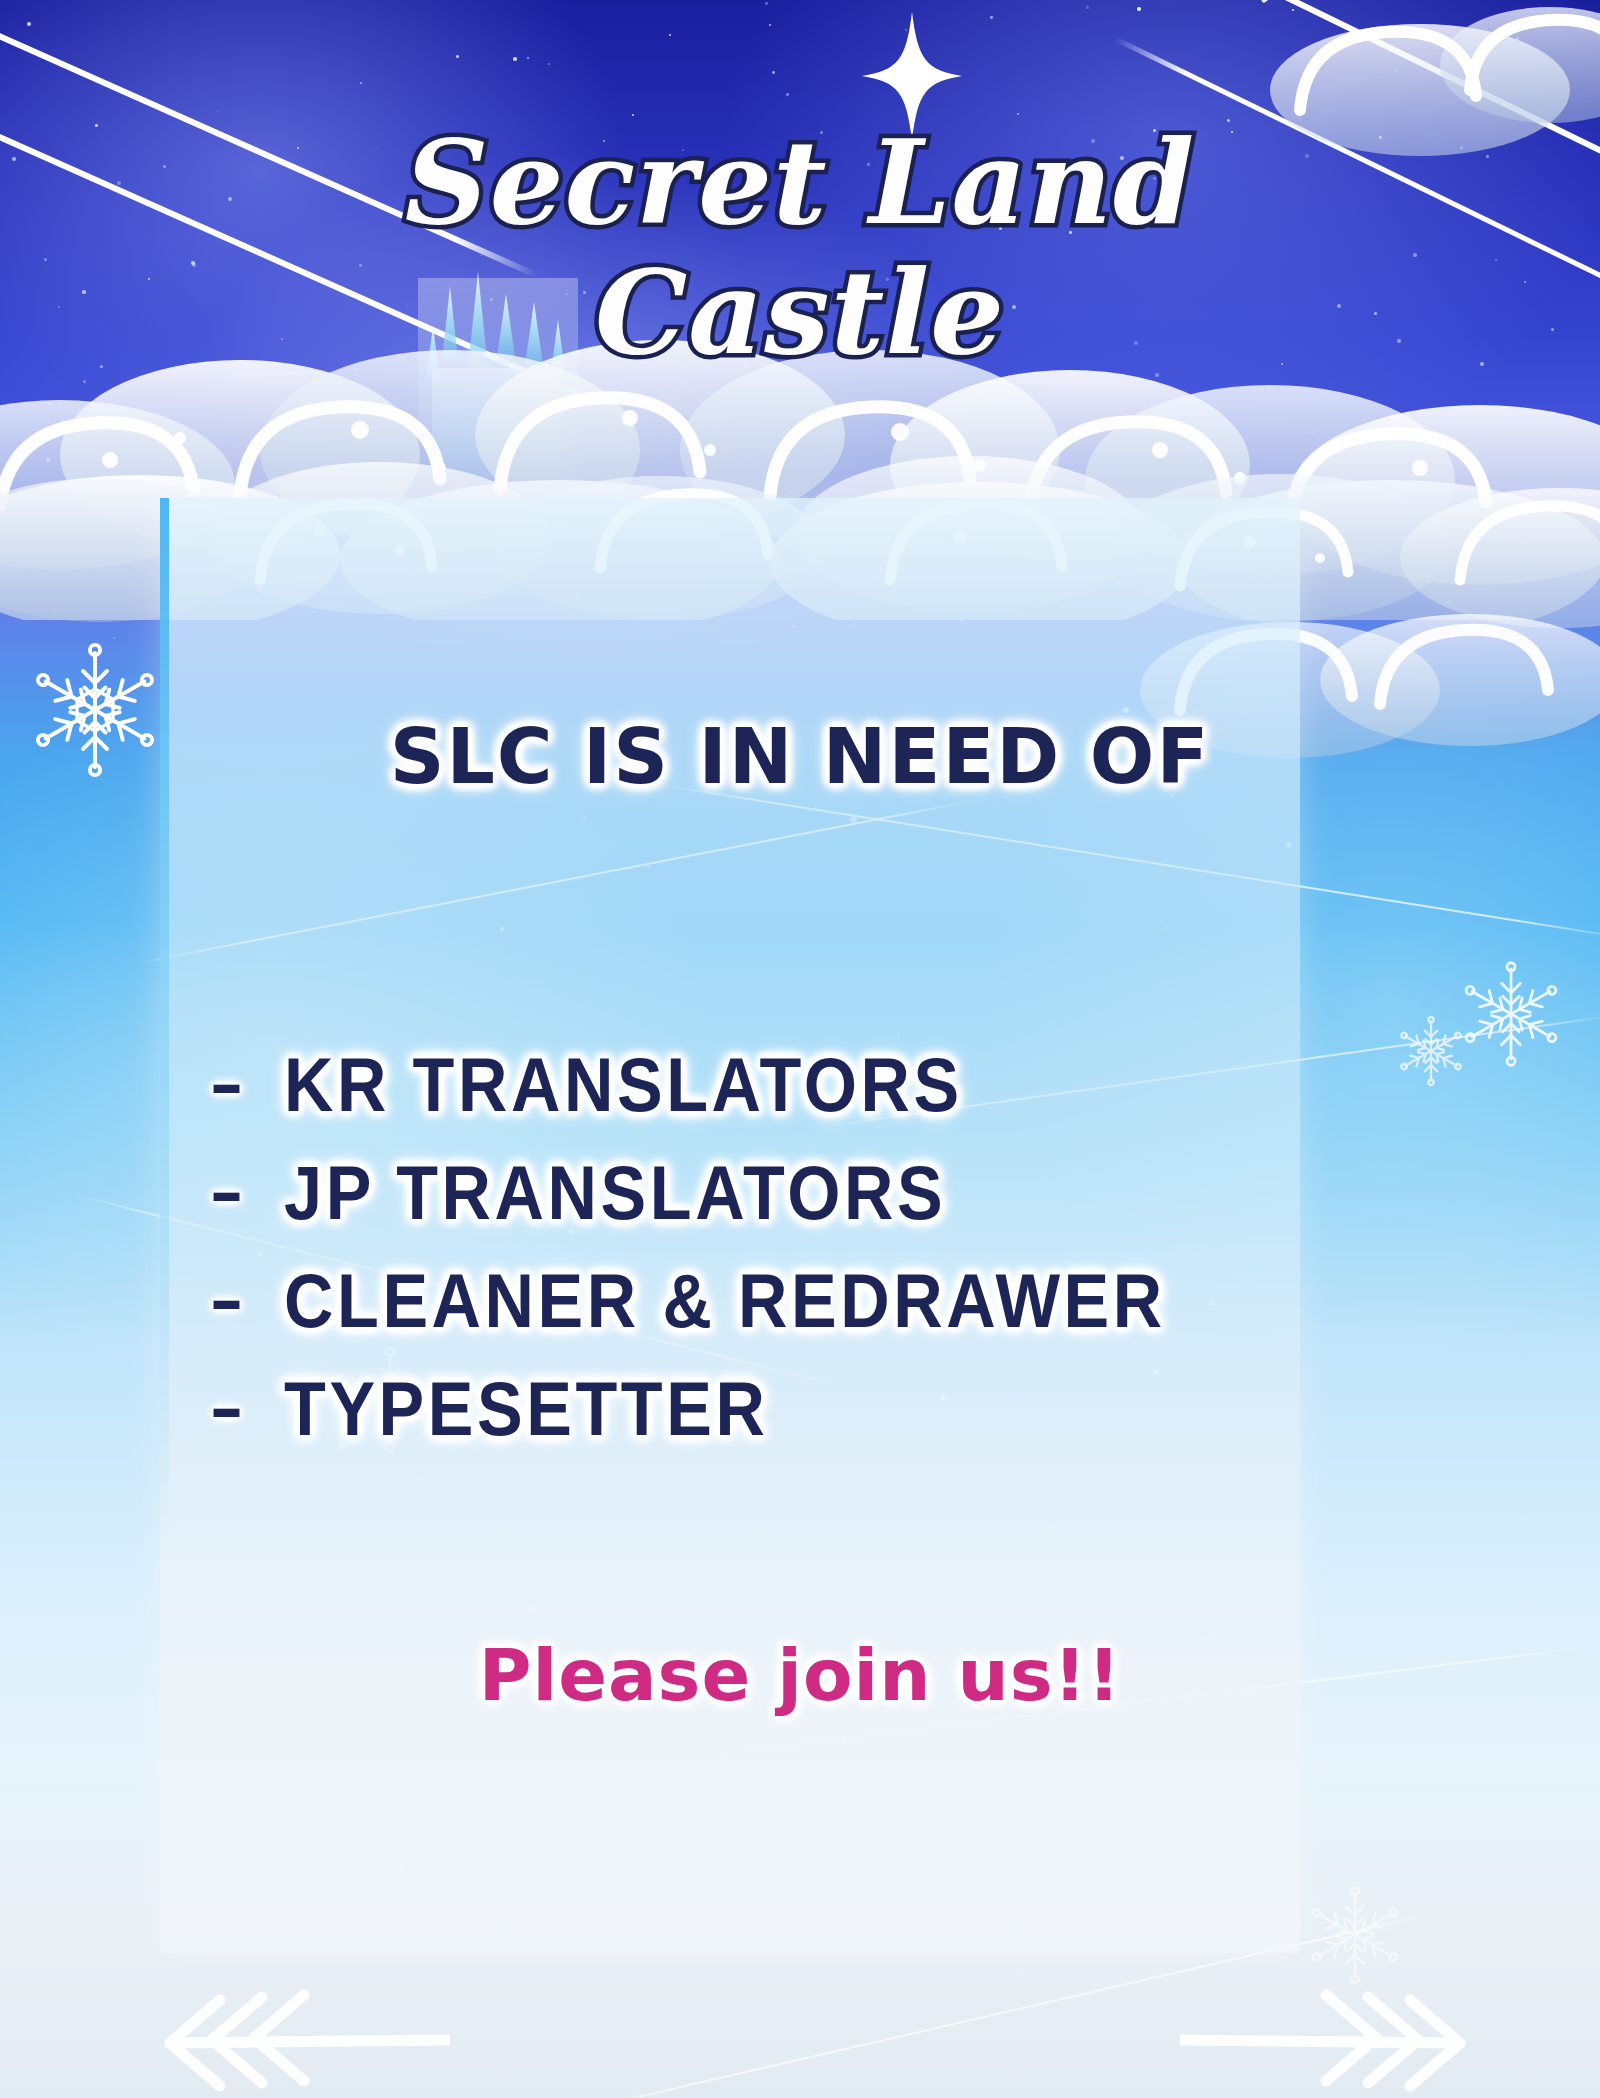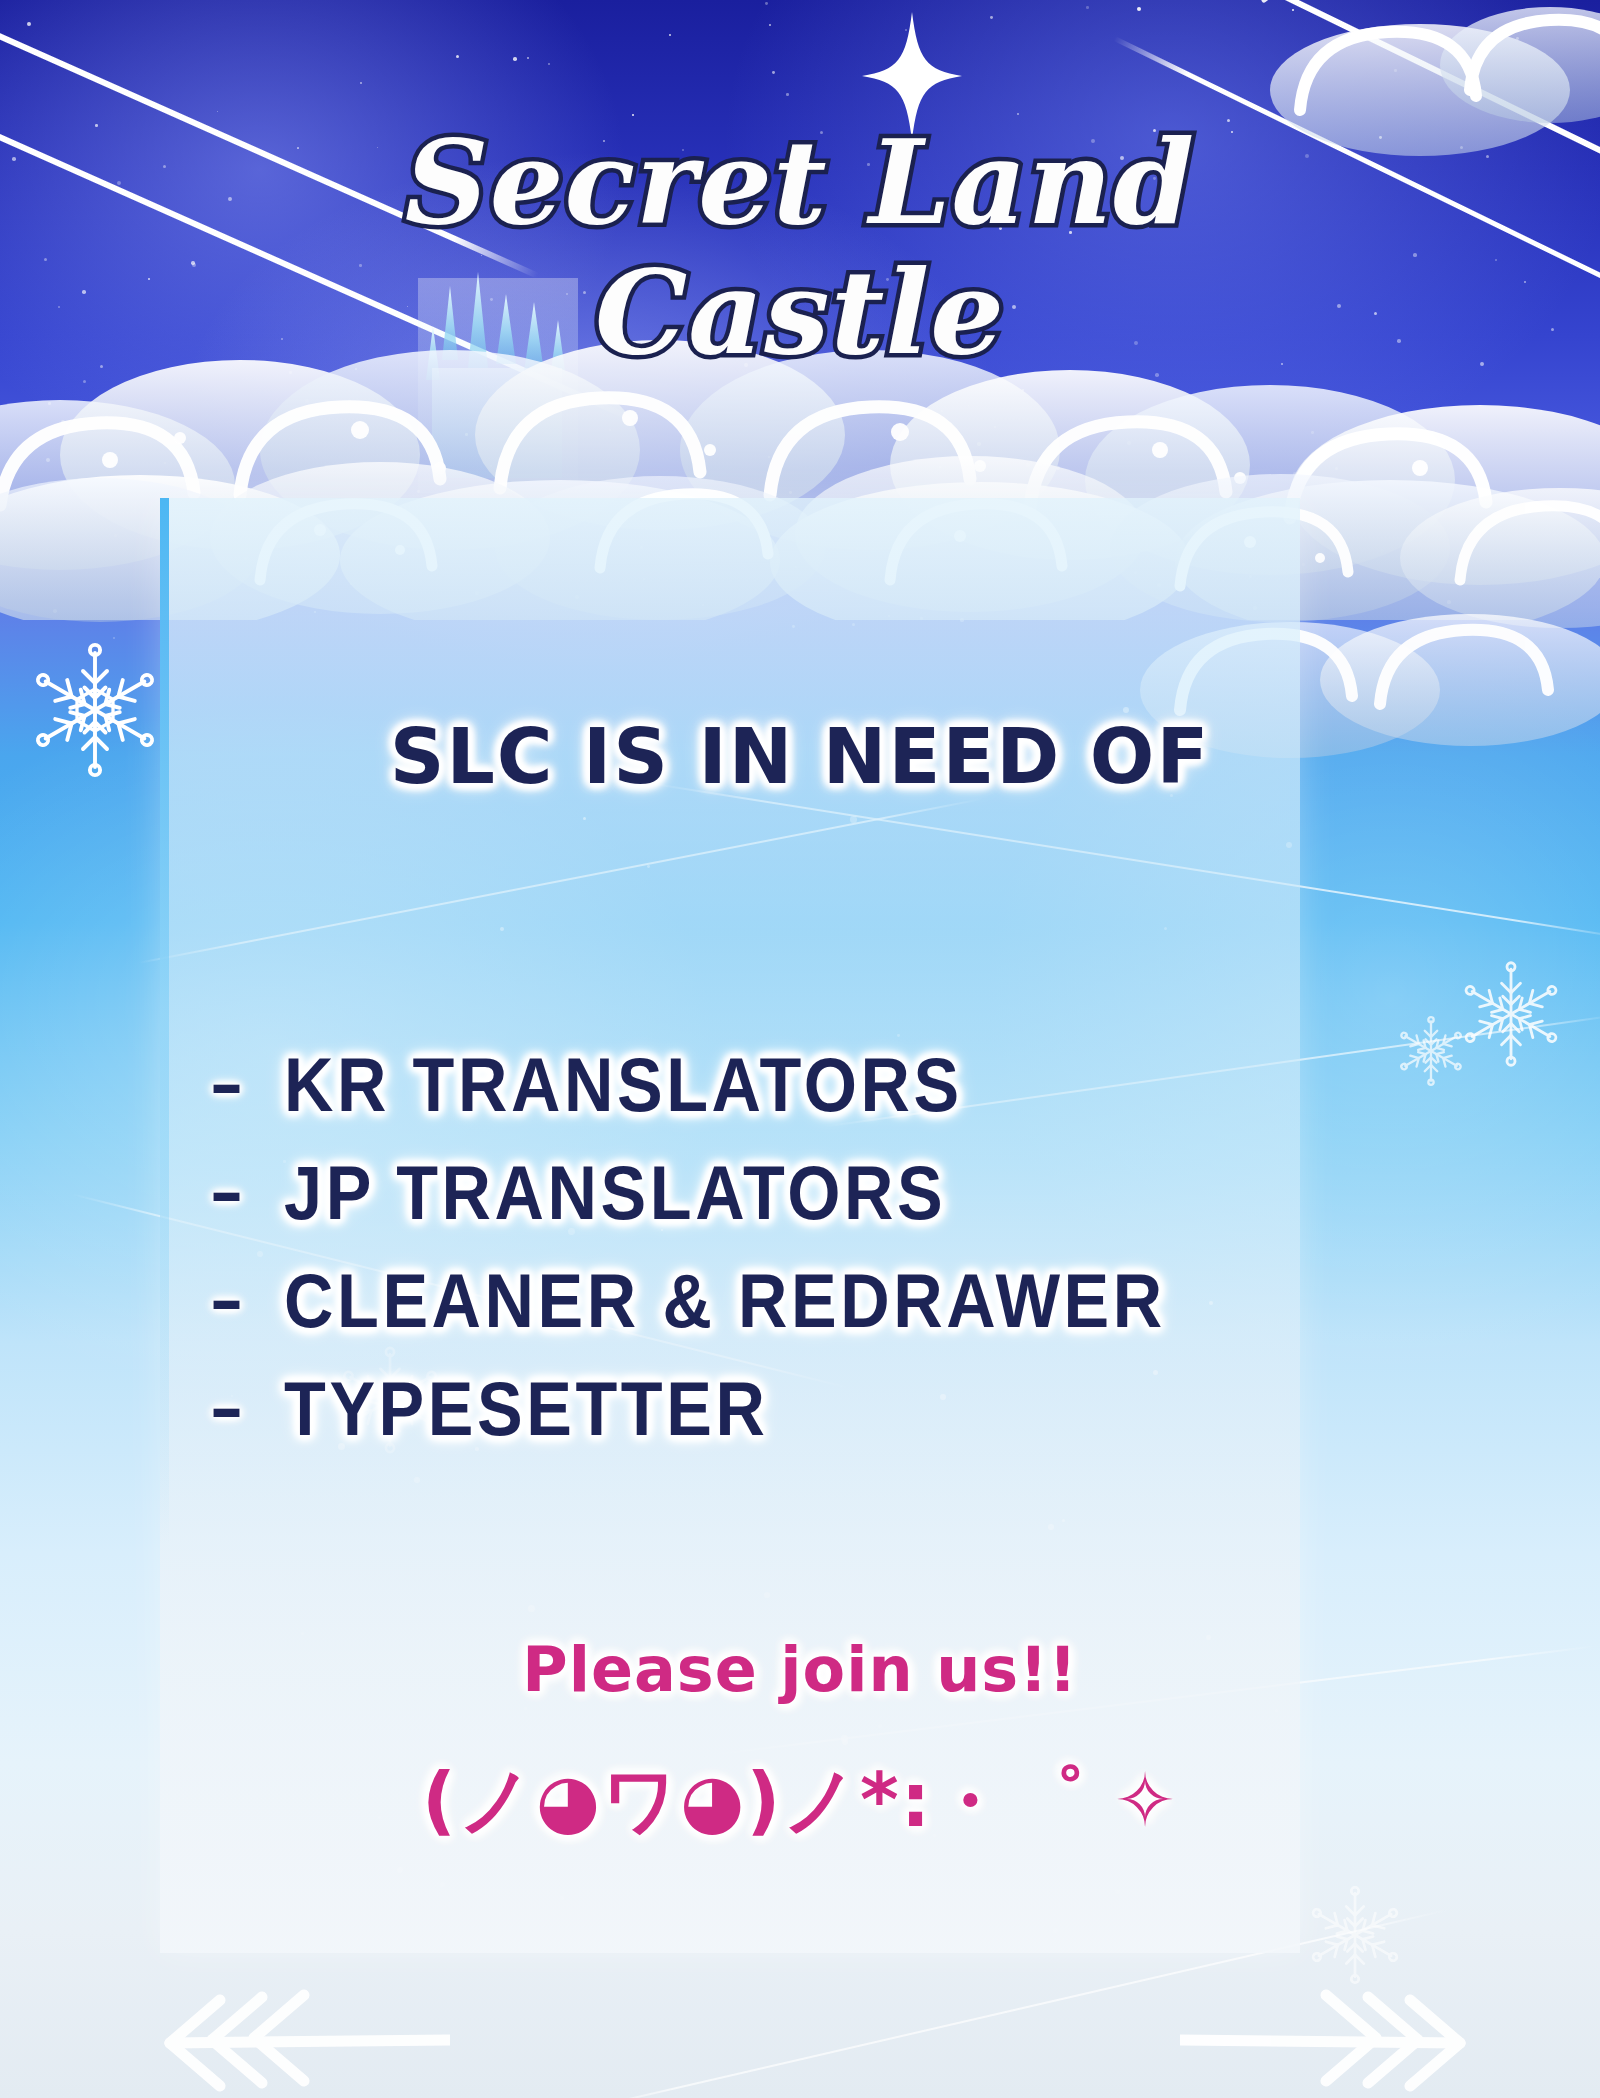--- a/index.html
+++ b/index.html
@@ -110,21 +110,21 @@
     transform:scaleX(.90);transform-origin:left center;
     text-shadow:
       0 0 3px #fff, 4px 0 7px #fff, -4px 0 7px #fff, 0 4px 7px #fff, 0 -4px 7px #fff,
       4px 4px 9px #fff, -4px -4px 9px #fff, 4px -4px 9px #fff, -4px 4px 9px #fff,
       0 0 17px #fff, 0 0 24px rgba(255,255,255,.92);
   }
 
   #join{
     position:absolute;left:0;top:1633px;width:1600px;text-align:center;
     font-family:"DejaVu Sans", sans-serif;
-    font-weight:700;font-size:62px;letter-spacing:1px;color:#cf2a84;
+    font-weight:700;font-size:72px;letter-spacing:1px;color:#cf2a84;
     text-shadow:
       0 0 3px #fff, 4px 0 8px #fff, -4px 0 8px #fff, 0 4px 8px #fff, 0 -4px 8px #fff,
       4px 4px 10px #fff, -4px -4px 10px #fff, 0 0 18px #fff;
   }
   #kaomoji{
     position:absolute;left:0;top:1752px;width:1600px;text-align:center;
     font-family:"DejaVu Sans", sans-serif;
     font-weight:700;font-size:74px;letter-spacing:2px;color:#cf2a84;
     text-shadow:
       0 0 3px #fff, 4px 0 8px #fff, -4px 0 8px #fff, 0 4px 8px #fff, 0 -4px 8px #fff,
@@ -573,21 +573,20 @@
       <span class="role-dash">–</span>
       <span class="role-label">CLEANER &amp; REDRAWER</span>
     </div>
     <div class="role-row">
       <span class="role-dash">–</span>
       <span class="role-label">TYPESETTER</span>
     </div>
   </div>
 
   <div id="join">Please join us!!</div>
-  <div id="kaomoji">(ノ◕ワ◕)ノ*:・゜ ✧</div>
 
   <svg id="arrow-left" width="300" height="110" viewBox="0 0 300 110">
     <g stroke="#ffffff" stroke-width="11" stroke-linecap="round" fill="none" opacity=".95">
       <path d="M20 55 L300 52"></path>
       <path d="M20 55 L70 12"></path>
         <path d="M20 55 L70 98"></path>
       <path d="M62 52 L112 9"></path>
         <path d="M62 52 L112 95"></path>
       <path d="M104 50 L154 7"></path>
         <path d="M104 50 L154 93"></path>

